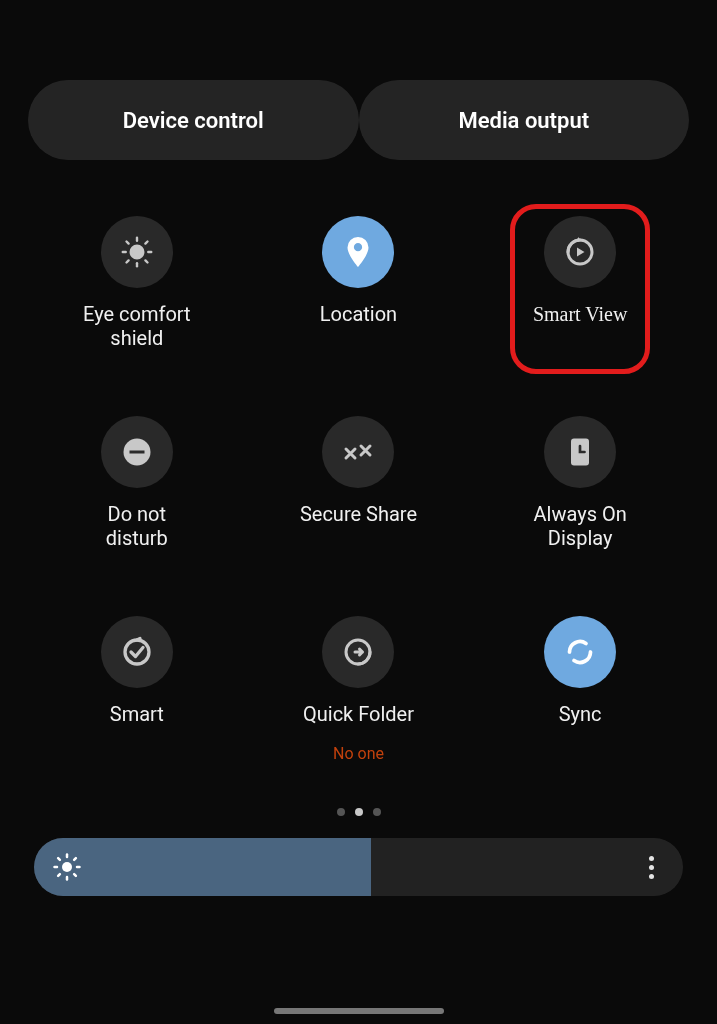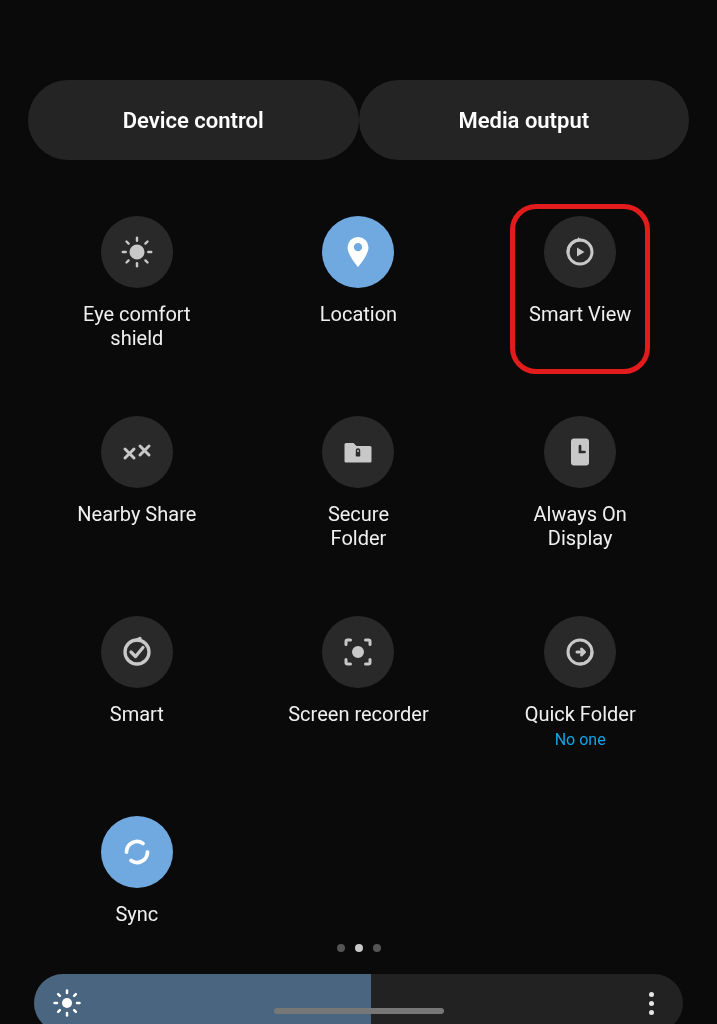--- a/index.html
+++ b/index.html
@@ -48,20 +48,21 @@
   .tile {
     display: flex;
     flex-direction: column;
     align-items: center;
     width: 160px;
     cursor: pointer;
     padding-top: 6px;
   }
   .tile.highlighted {
     position: relative;
+    font-family: Liberation Serif, serif;
   }
   .tile.highlighted::after {
     content: "";
     position: absolute;
     top: -6px;
     left: 10px;
     right: 10px;
     height: 160px;
     border: 5px solid #e21c1c;
     border-radius: 26px;
@@ -86,22 +87,22 @@
   .tile-label {
     font-size: 20px;
     text-align: center;
     line-height: 1.2;
     color: #f0f0f0;
     font-weight: 400;
     white-space: pre-line;
   }
   .tile-sublabel {
     font-size: 16px;
-    color: #0ea5e9;
-    margin-top: 4px;
+    color: #c2410c;
+    margin-top: 18px;
   }
   .pager {
     display: flex;
     justify-content: center;
     gap: 10px;
     margin: 18px 0 22px 0;
   }
   .pager-dot {
     width: 8px; height: 8px; border-radius: 50%;
     background: #555;
@@ -204,66 +205,56 @@
             <circle cx="12" cy="12" r="8"></circle>
             <path d="M10 9l5 3-5 3z" fill="currentColor" stroke="none"></path>
             <path d="M4 12a8 8 0 018-8" stroke-linecap="round"></path>
             <polyline points="11,2 12,4 10,4" fill="currentColor" stroke="none"></polyline>
           </svg>
         </div>
         <div class="tile-label">Smart View</div>
       </div>
       <div class="tile">
         <div class="tile-icon">
+          <svg viewBox="0 0 24 24" fill="currentColor">
+            <circle cx="12" cy="12" r="9"></circle>
+            <rect x="7" y="11" width="10" height="2" fill="#2b2b2b"></rect>
+          </svg>
+        </div>
+        <div class="tile-label">Do not
+disturb</div>
+      </div>
+      <div class="tile">
+        <div class="tile-icon">
           <svg viewBox="0 0 24 24" fill="none" stroke="currentColor" stroke-width="2" stroke-linecap="round">
             <path d="M4 10l6 6M4 16l6-6"></path>
             <path d="M14 8l6 6M14 14l6-6"></path>
           </svg>
         </div>
-        <div class="tile-label">Nearby Share</div>
-      </div>
-      <div class="tile">
-        <div class="tile-icon">
-          <svg viewBox="0 0 24 24" fill="currentColor">
-            <path d="M4 6h5l2 2h9a1 1 0 011 1v9a1 1 0 01-1 1H4a1 1 0 01-1-1V7a1 1 0 011-1z"></path>
-            <rect x="10.5" y="12" width="3" height="3" fill="#2b2b2b" rx="0.5"></rect>
-            <path d="M11 12v-1a1 1 0 012 0v1" stroke="#2b2b2b" stroke-width="1" fill="none"></path>
-          </svg>
-        </div>
-        <div class="tile-label">Secure
-Folder</div>
+        <div class="tile-label">Secure Share</div>
       </div>
       <div class="tile">
         <div class="tile-icon">
           <svg viewBox="0 0 24 24" fill="currentColor">
             <rect x="6" y="3" width="12" height="18" rx="2"></rect>
             <path d="M12 8v4h3" stroke="#2b2b2b" stroke-width="1.8" fill="none" stroke-linecap="round"></path>
           </svg>
         </div>
         <div class="tile-label">Always On
 Display</div>
       </div>
       <div class="tile">
         <div class="tile-icon">
           <svg viewBox="0 0 24 24" fill="none" stroke="currentColor" stroke-width="2.2">
             <circle cx="12" cy="12" r="8"></circle>
             <path d="M8 12l3 3 5-6" stroke-linecap="round" stroke-linejoin="round"></path>
             <path d="M12 4l2-1" stroke-linecap="round"></path>
           </svg>
         </div>
         <div class="tile-label">Smart</div>
-      </div>
-      <div class="tile">
-        <div class="tile-icon">
-          <svg viewBox="0 0 24 24" fill="none" stroke="currentColor" stroke-width="2" stroke-linecap="round">
-            <path d="M7 4H5a1 1 0 00-1 1v2M17 4h2a1 1 0 011 1v2M7 20H5a1 1 0 01-1-1v-2M17 20h2a1 1 0 001-1v-2"></path>
-            <circle cx="12" cy="12" r="3" fill="currentColor"></circle>
-          </svg>
-        </div>
-        <div class="tile-label">Screen recorder</div>
       </div>
       <div class="tile">
         <div class="tile-icon">
           <svg viewBox="0 0 24 24" fill="none" stroke="currentColor" stroke-width="2">
             <circle cx="12" cy="12" r="8"></circle>
             <path d="M10 12h5m0 0l-2-2m2 2l-2 2" stroke-linecap="round" stroke-linejoin="round"></path>
             <path d="M20 12a8 8 0 01-8 8" stroke-linecap="round"></path>
           </svg>
         </div>
         <div class="tile-label">Quick Folder</div>

